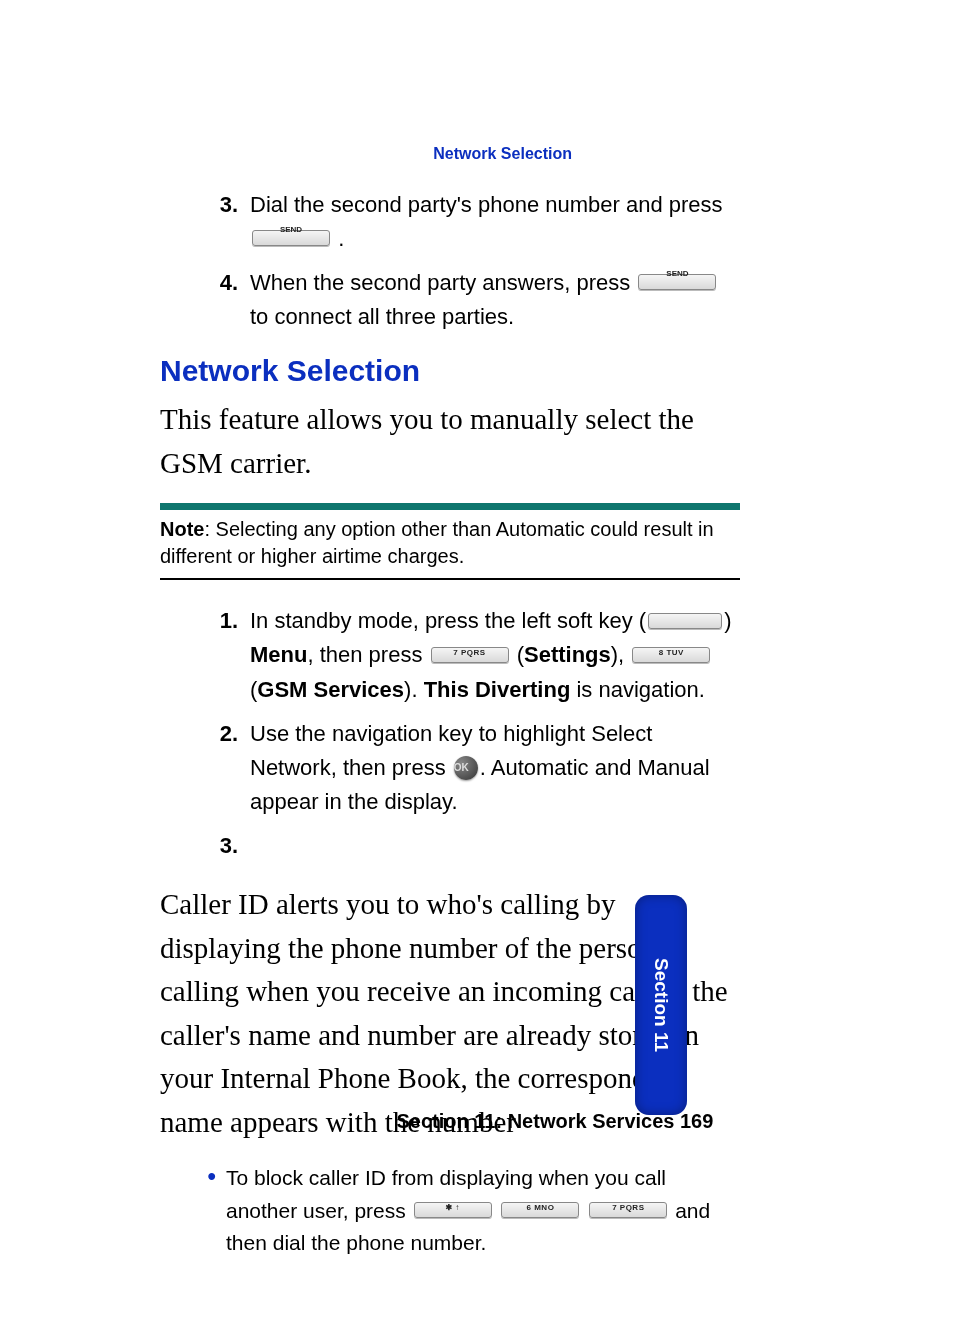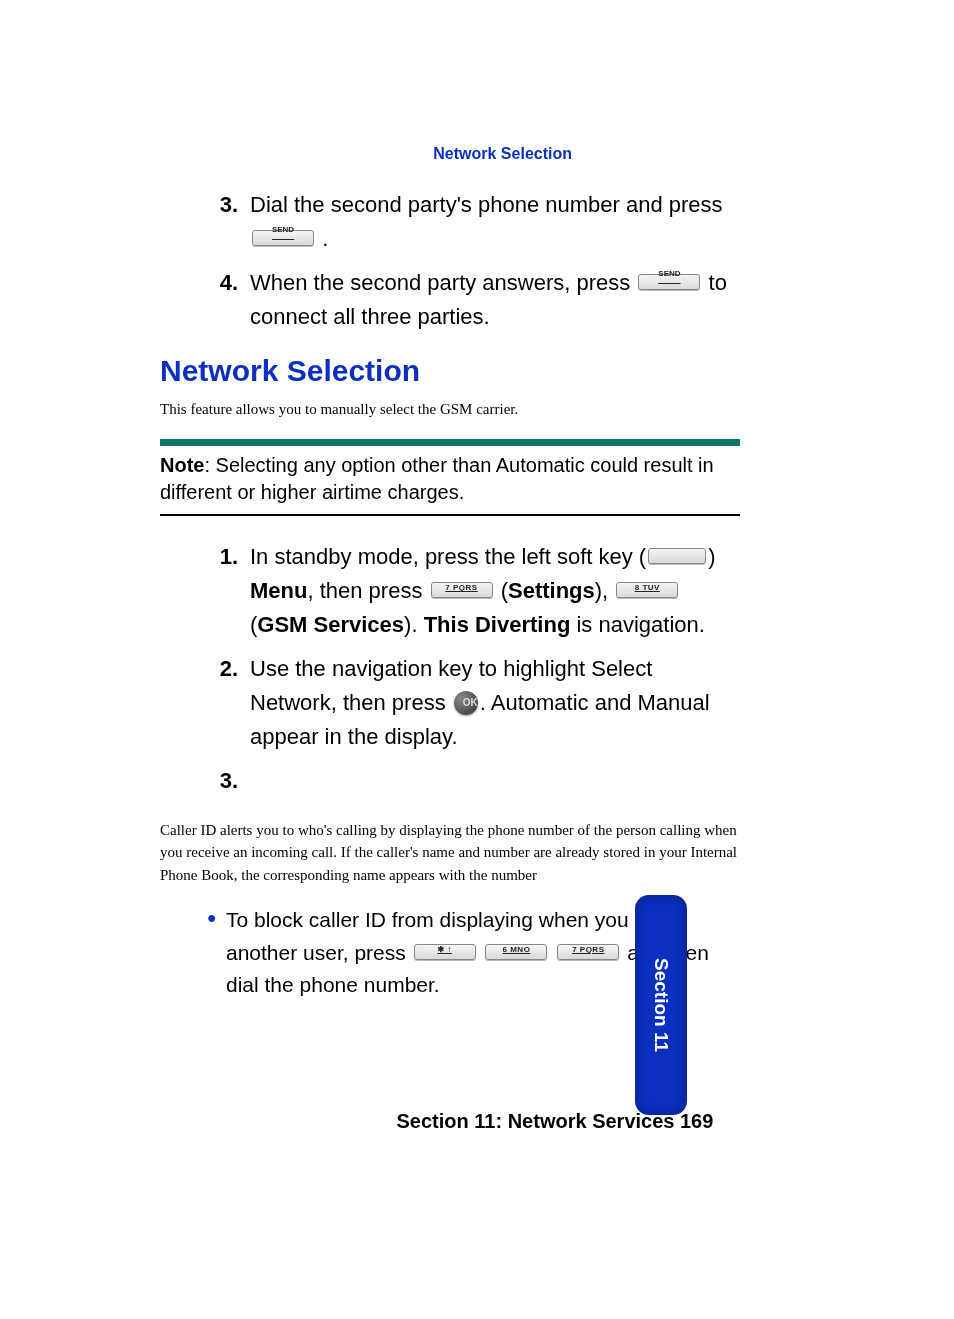--- a/index.html
+++ b/index.html
@@ -55,21 +55,21 @@
   }
   .section-title {
     font-family: Arial, Helvetica, sans-serif;
     font-weight: bold;
     font-size: 30px;
     color: #0b2fbf;
     margin: 14px 0 10px 0;
   }
   .serif-para {
     font-family: "Book Antiqua", Palatino, "Palatino Linotype", serif;
-    font-size: 15px;
+    font-size: 29px;
     line-height: 1.5;
     margin: 8px 0 18px 0;
   }
   .note-box {
     border-top: 7px solid #0f766e;
     border-bottom: 2px solid #000;
     padding: 6px 0 8px 0;
     font-family: Arial, Helvetica, sans-serif;
     font-size: 20px;
     line-height: 1.35;
@@ -106,45 +106,44 @@
     height: 14px;
     background: linear-gradient(#f5f5f5,#d9d9d9);
     border: 1px solid #888;
     border-radius: 3px;
     font-size: 8px;
     font-family: Arial, sans-serif;
     font-weight: bold;
     text-align: center;
     box-shadow: 0 1px 0 #bbb;
     margin: 0 2px;
-    padding: 0 8px;
+    padding: 0 16px;
     line-height: 10px;
     position: relative;
     top: -2px;
     color: #222;
     letter-spacing: 0.5px;
-    text-decoration: underline;
   }
   .key.blank { min-width: 40px; }
   .key .sup {
     font-size: 8px;
     position: relative;
     top: -6px;
     letter-spacing: 0;
   }
 
   .ok-key {
     display: inline-block;
     width: 24px; height: 24px;
     border-radius: 50%;
     background: radial-gradient(circle at 30% 30%, #888, #333);
     color: #ddd;
     font-size: 10px;
     font-weight: bold;
-    text-align: right;
+    text-align: left;
     line-height: 24px;
     vertical-align: middle;
     margin: 0 2px;
     position: relative;
     top: -1px;
     box-shadow: 0 1px 2px rgba(0,0,0,0.4);
   }
 
   .side-tab {
     position: absolute;

